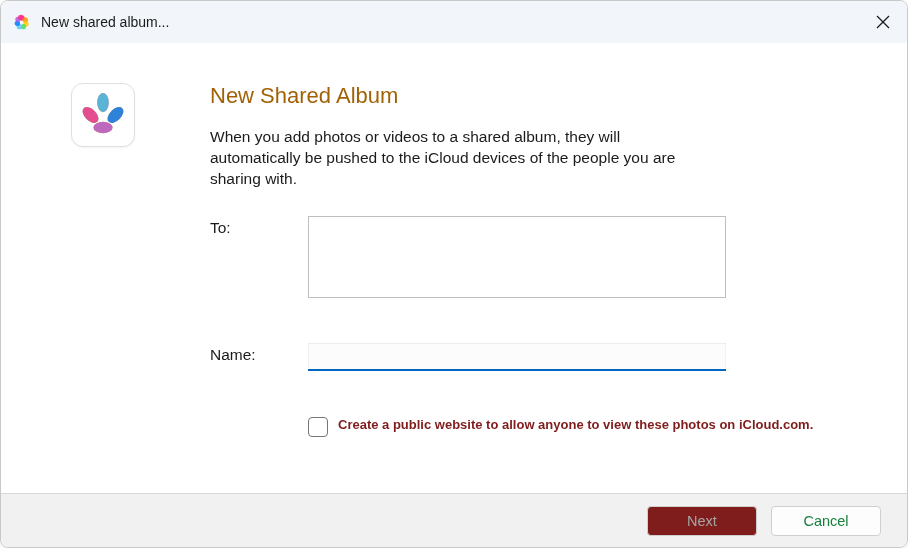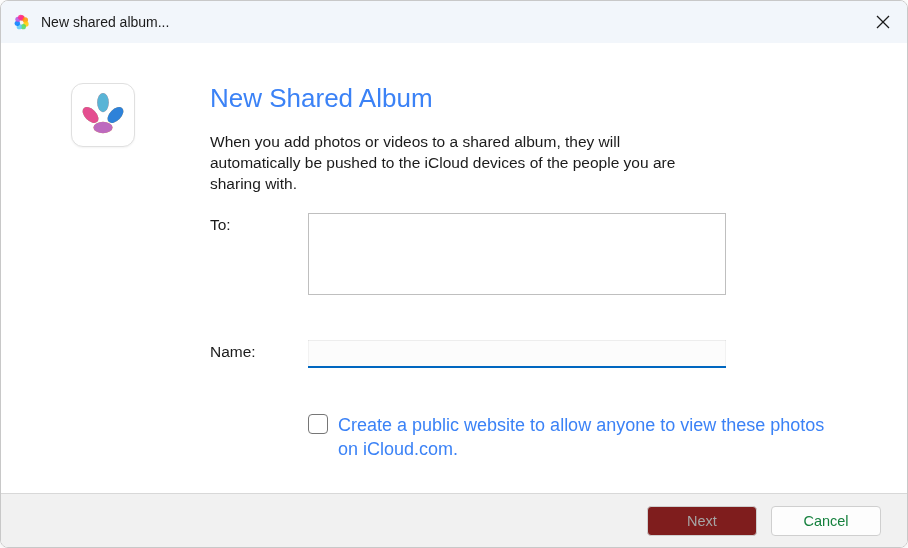--- a/index.html
+++ b/index.html
@@ -76,31 +76,31 @@
       align-items: center;
       justify-content: center;
       flex-shrink: 0;
       box-shadow: 0 1px 2px rgba(0,0,0,0.05);
     }
     .main-col {
       margin-left: 75px;
       flex: 1;
     }
     .heading {
-      font-size: 26px;
-      color: #3b82f6;
+      font-size: 22px;
+      color: #a16207;
       font-weight: 400;
       margin-bottom: 18px;
     }
     .description {
       font-size: 15.5px;
       color: #1b1b1b;
       line-height: 1.35;
       max-width: 470px;
-      margin-bottom: 18px;
+      margin-bottom: 26px;
     }
     .form-row {
       display: flex;
       margin-bottom: 45px;
     }
     .form-label {
       width: 98px;
       font-size: 15.5px;
       color: #1b1b1b;
       padding-top: 3px;
@@ -140,24 +140,25 @@
       height: 20px;
       border: 1px solid #767676;
       border-radius: 4px;
       background: #ffffff;
       flex-shrink: 0;
       margin-right: 10px;
       margin-top: 1px;
       cursor: pointer;
     }
     .checkbox-label {
-      font-size: 18px;
-      color: #3b82f6;
+      font-size: 13px;
+      color: #7f1d1d;
       line-height: 1.35;
       cursor: pointer;
+      font-weight: bold;
     }
     .footer {
       height: 54px;
       background: #f1f1f1;
       border-top: 1px solid #d8d8d8;
       display: flex;
       align-items: center;
       justify-content: flex-end;
       padding: 0 26px;
       gap: 14px;

